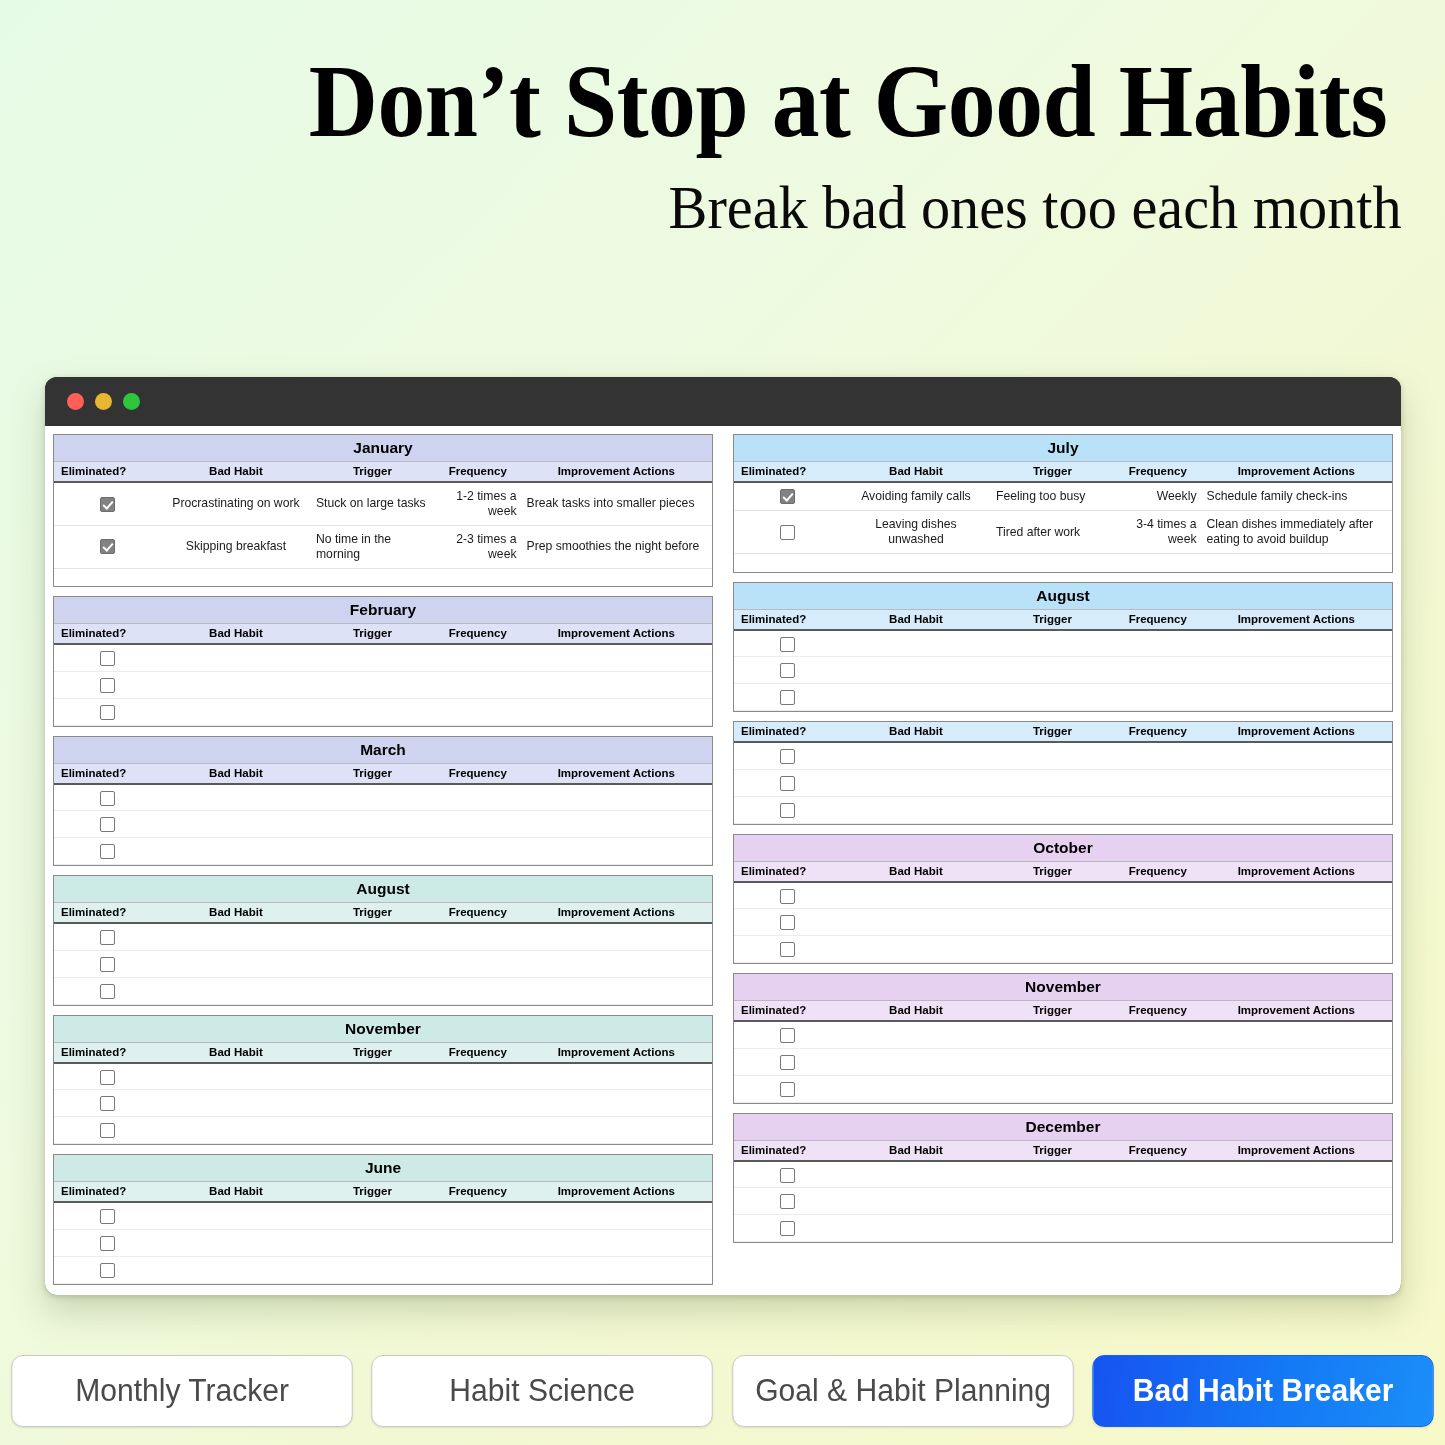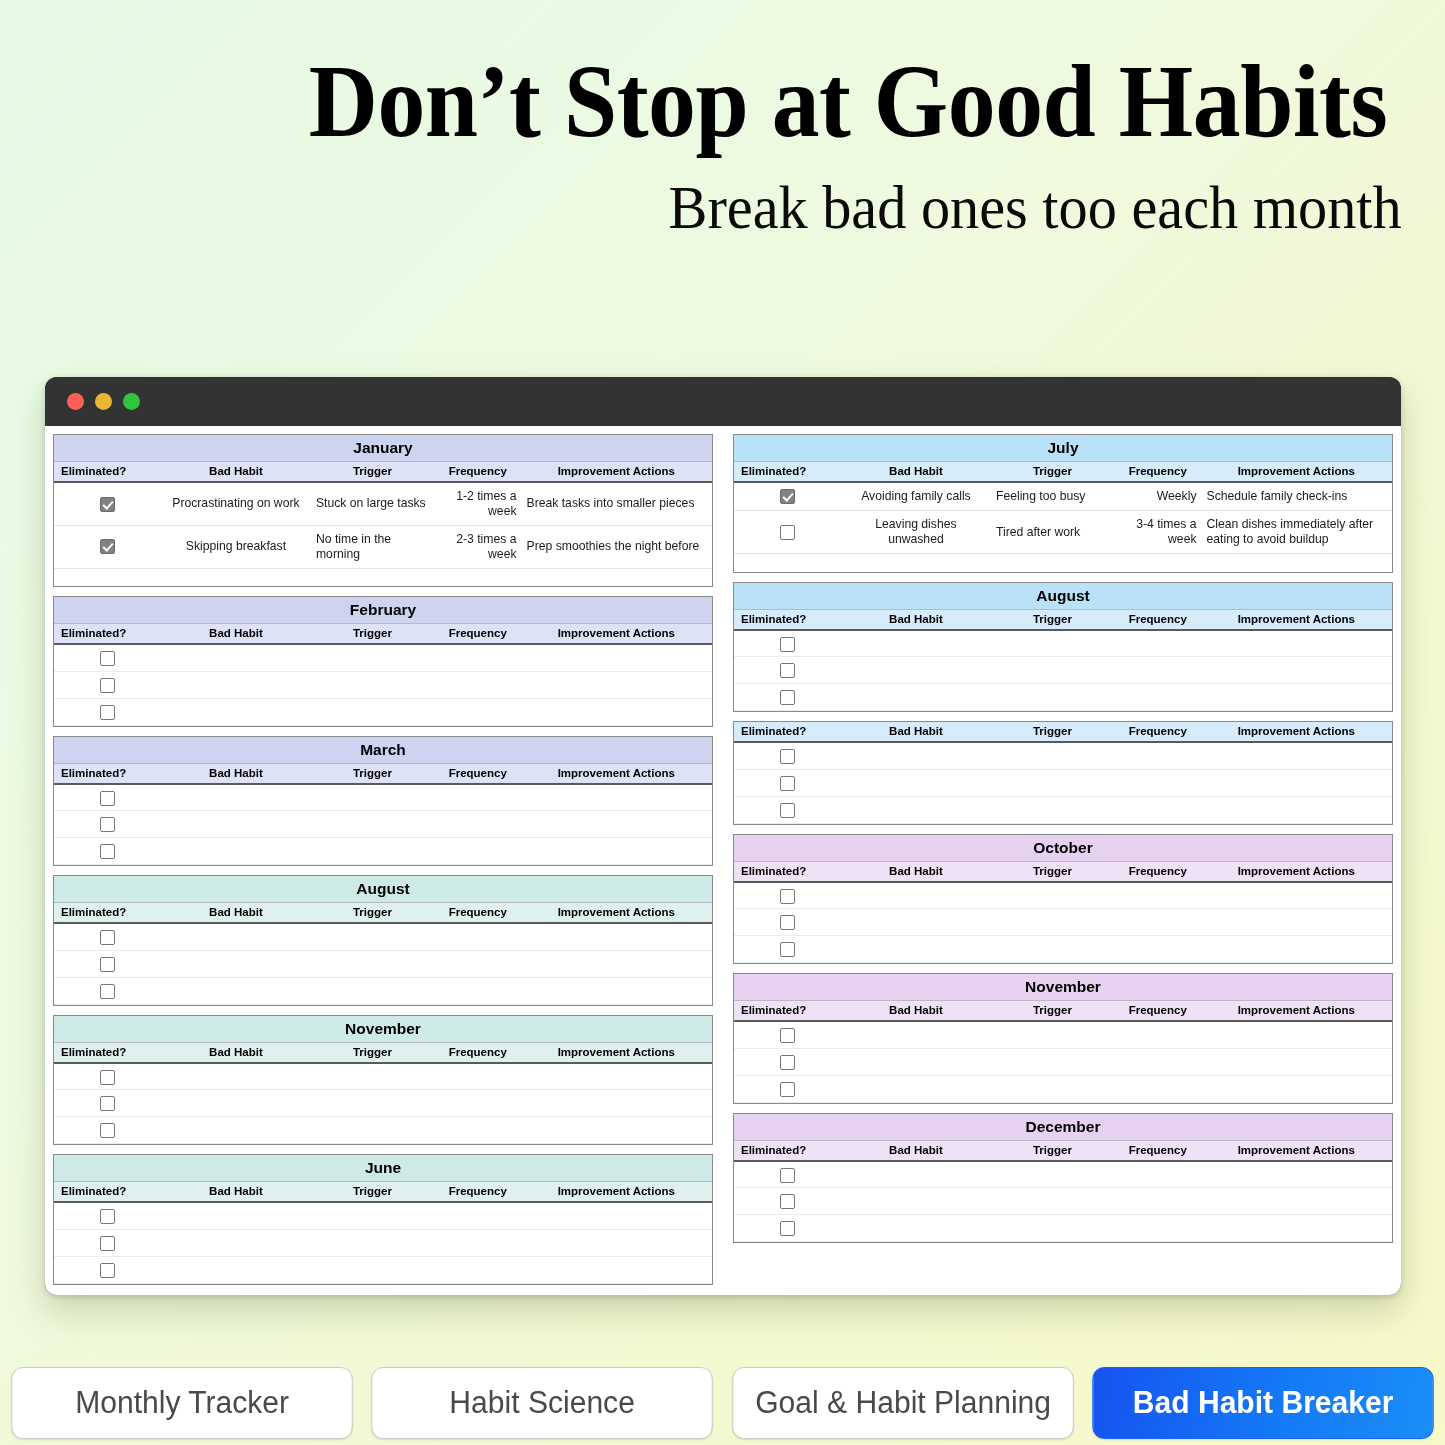--- a/index.html
+++ b/index.html
@@ -157,21 +157,21 @@
   .pal-sky .month-title-cell { background: #b9e1f7; }
   .pal-sky .col-head         { background: #d6ecfb; }
 
   .pal-lavender .month-title-cell { background: #e6d1f0; }
   .pal-lavender .col-head         { background: #efe2f7; }
 
   
   .tabbar {
     position: absolute;
     left: 0; right: 0;
-    bottom: 6px;
+    bottom: 18px;
     display: flex;
     gap: 8px;
     padding: 0 6px;
   }
   .tab {
     flex: 1 1 0;
     height: 72px;
     border-radius: 12px;
     background: #ffffff;
     border: 1px solid #c9c9c9;

